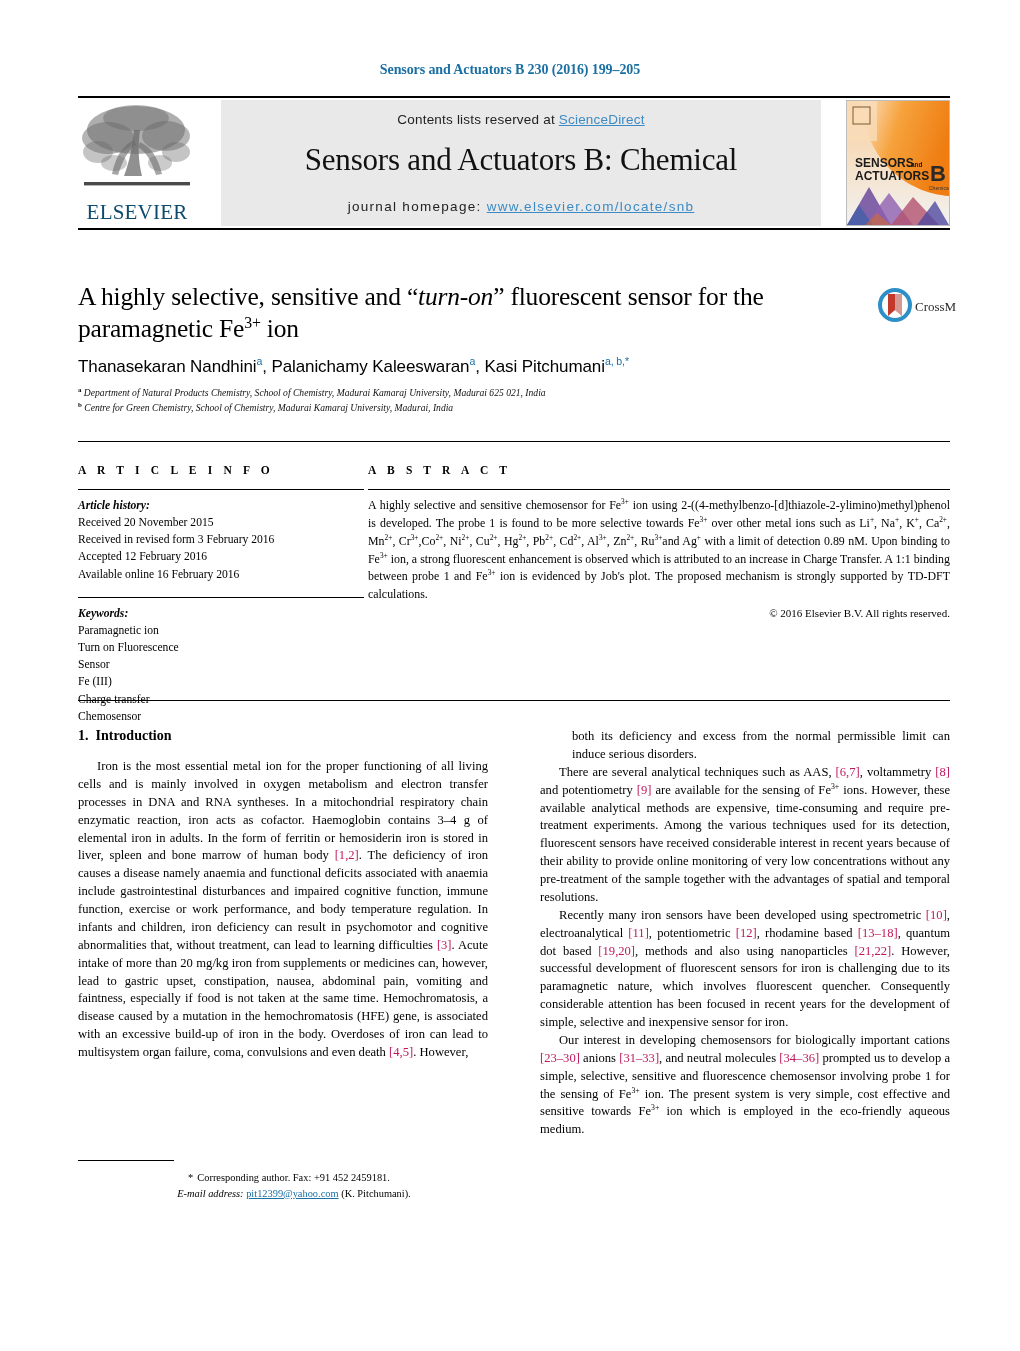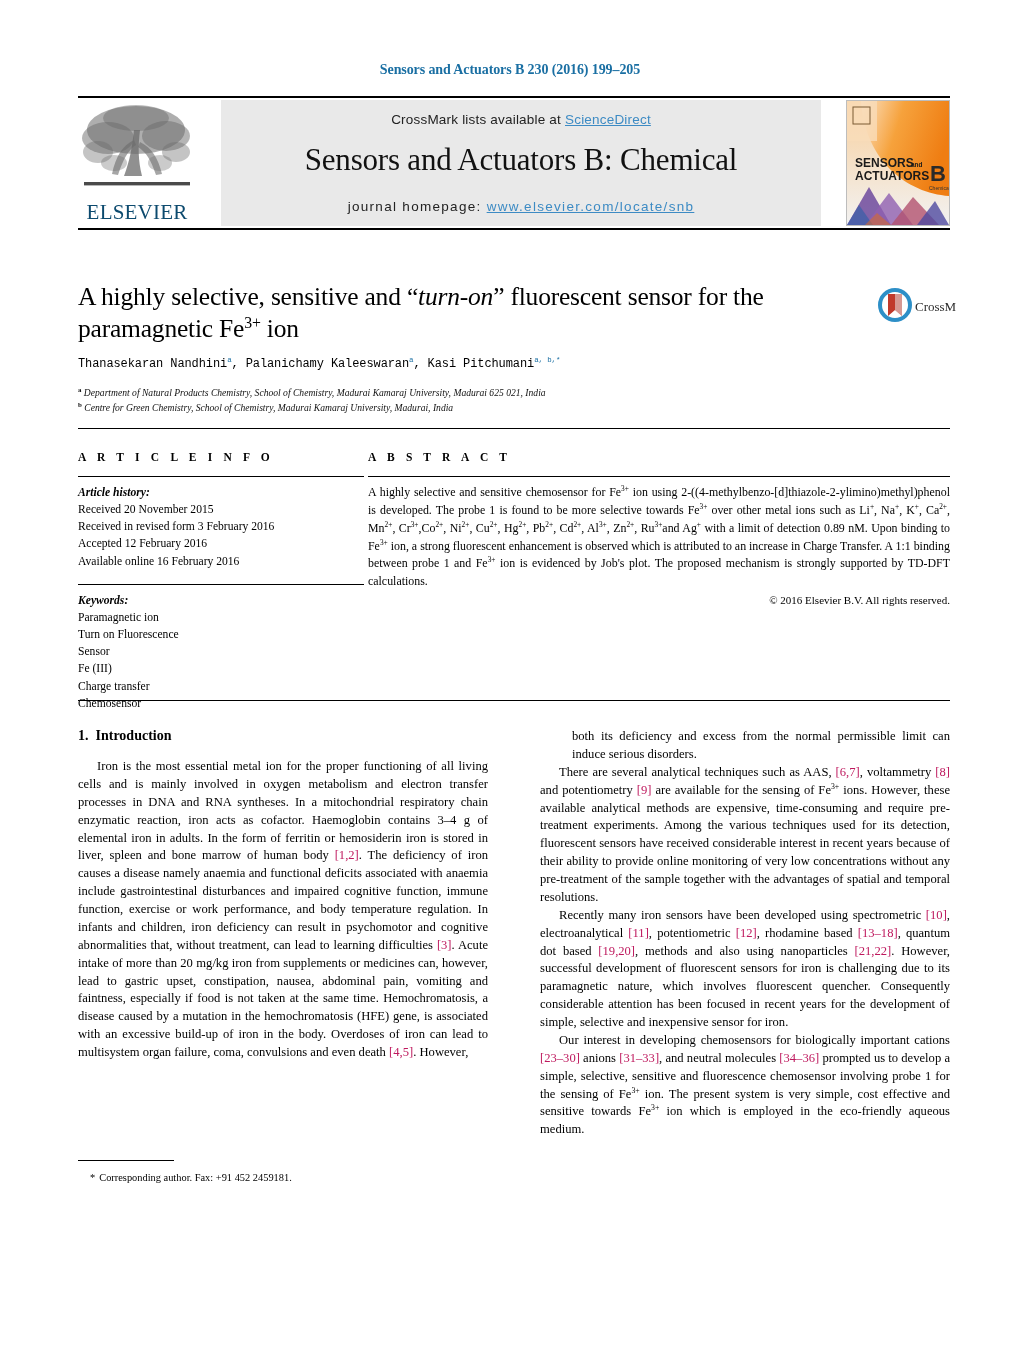--- a/index.html
+++ b/index.html
@@ -143,22 +143,22 @@
     position: absolute;
     left: 878px; top: 286px;
     width: 78px;
     height: 44px;
   }
 
   .authors {
     position: absolute;
     left: 78px; top: 357px;
     width: 800px;
-    font-family: Liberation Mono, monospace;
-    font-size: 12px;
+    font-family: Liberation Sans, sans-serif;
+    font-size: 17px;
     color: #000;
     letter-spacing: -0.1px;
   }
   .aff-mark {
     color: #1a6fa3;
     font-size: 0.62em;
     vertical-align: super;
     line-height: 0;
   }
   .affiliations {
@@ -169,21 +169,21 @@
     font-style: italic;
     font-size: 9.6px;
     line-height: 1.52;
     color: #111;
   }
   .aff-sup { font-size: 0.72em; vertical-align: super; line-height: 0; font-style: normal; font-weight: bold;}
 
   
   .infoabs {
     position: absolute;
-    left: 78px; top: 428px;
+    left: 78px; top: 441px;
     width: 872px;
     height: 260px;
     border-top: 1.5px solid #000;
   }
   .col-info {
     position: absolute;
     left: 0; top: 22px;
     width: 286px;
   }
   .col-abs {
@@ -279,21 +279,21 @@
     border-top: 1.2px solid #000;
     margin-bottom: 9px;
   }
   .foot-line {
     font-family: "Liberation Serif", serif;
     font-size: 10.4px;
     line-height: 1.5;
     color: #000;
   }
   .foot-line .star { margin-right: 4px; }
-  .foot-indent { padding-left: 12px; }
+  .foot-indent { padding-left: 12px; text-align: center; }
   .foot-ital { font-style: italic; }
   .mail { color: #1a6fa3; }
 
   .doi-block {
     position: absolute;
     left: 78px; top: 1226px;
     width: 460px;
     font-family: "Liberation Serif", serif;
     font-size: 10.9px;
     line-height: 1.48;
@@ -326,21 +326,21 @@
             <ellipse cx="36" cy="63" rx="13" ry="8" opacity="0.35"></ellipse>
             <ellipse cx="82" cy="63" rx="12" ry="8" opacity="0.35"></ellipse>
           </g>
           <rect x="6" y="82" width="106" height="3.4" fill="#4a4a4a"></rect>
         </svg>
         <div class="elsevier-word">ELSEVIER</div>
       </div>
 
       <div class="center-band">
         <div class="contents-line">
-          <span>CrossMark lists available at </span><a class="sciencedirect-link" href="#">ScienceDirect</a>
+          <span>Contents lists reserved at </span><a class="sciencedirect-link" href="#">ScienceDirect</a>
         </div>
         <div class="journal-title">Sensors and Actuators B: Chemical</div>
         <div class="homepage-line">
           <span>journal homepage: </span><a class="homepage-url" href="#">www.elsevier.com/locate/snb</a>
         </div>
       </div>
 
       <div class="cover-thumb">
         <svg class="cover-svg" width="102" height="124" viewBox="0 0 102 124" aria-hidden="true">
           <defs>
@@ -450,16 +450,21 @@
       <p class="para">Our interest in developing chemosensors for biologically important cations <span class="ref">[23–30]</span> anions <span class="ref">[31–33]</span>, and neutral molecules <span class="ref">[34–36]</span> prompted us to develop a simple, selective, sensitive and fluorescence chemosensor involving probe 1 for the sensing of Fe<span class="sup">3+</span> ion. The present system is very simple, cost effective and sensitive towards Fe<span class="sup">3+</span> ion which is employed in the eco-friendly aqueous medium.</p>
     </div>
 
   </div>
 
   <div class="footnote">
     <div class="foot-rule"></div>
     <div class="foot-line foot-indent">
       <span class="star">*</span><span>Corresponding author. Fax: +91 452 2459181.</span>
     </div>
+    <div class="foot-line foot-indent" style="padding-left:22px;">
+      <span class="foot-ital">E-mail address:</span>
+      <a class="mail" href="#">pit12399@yahoo.com</a>
+      <span>(K. Pitchumani).</span>
+    </div>
   </div>
 
 
 </div>
 
 </body></html>

